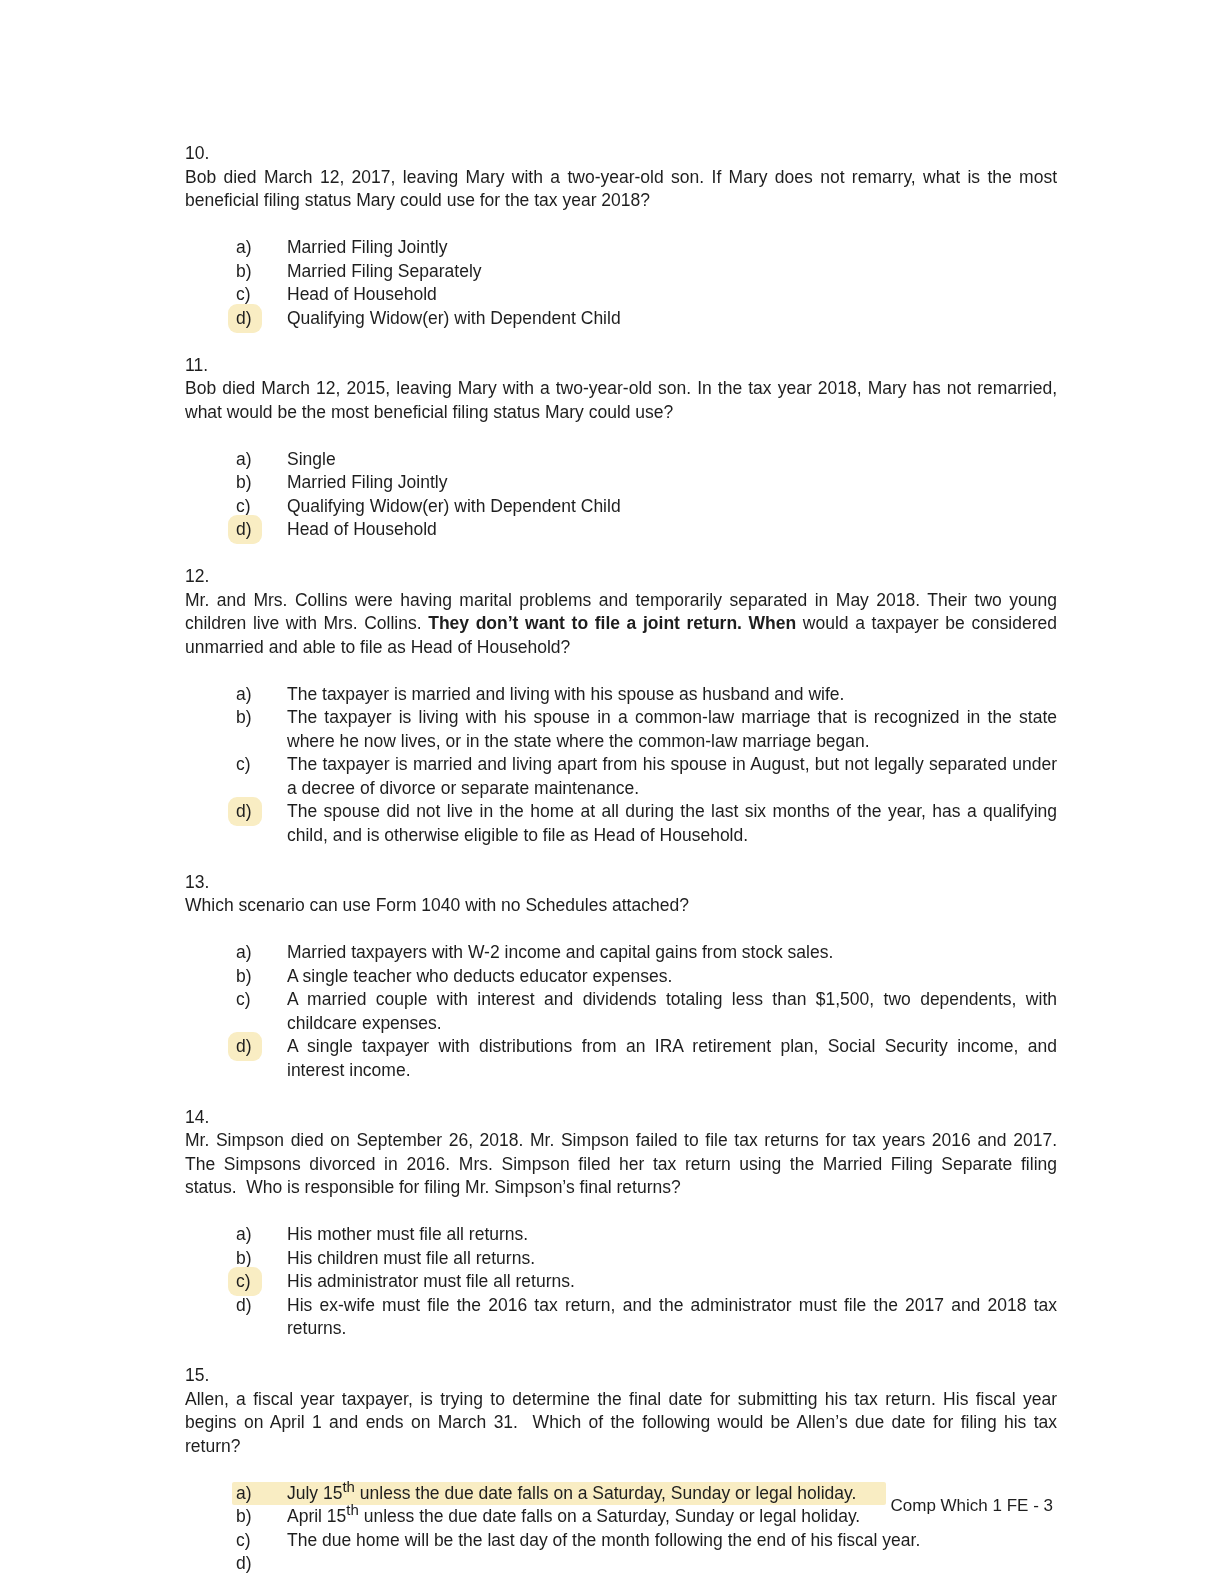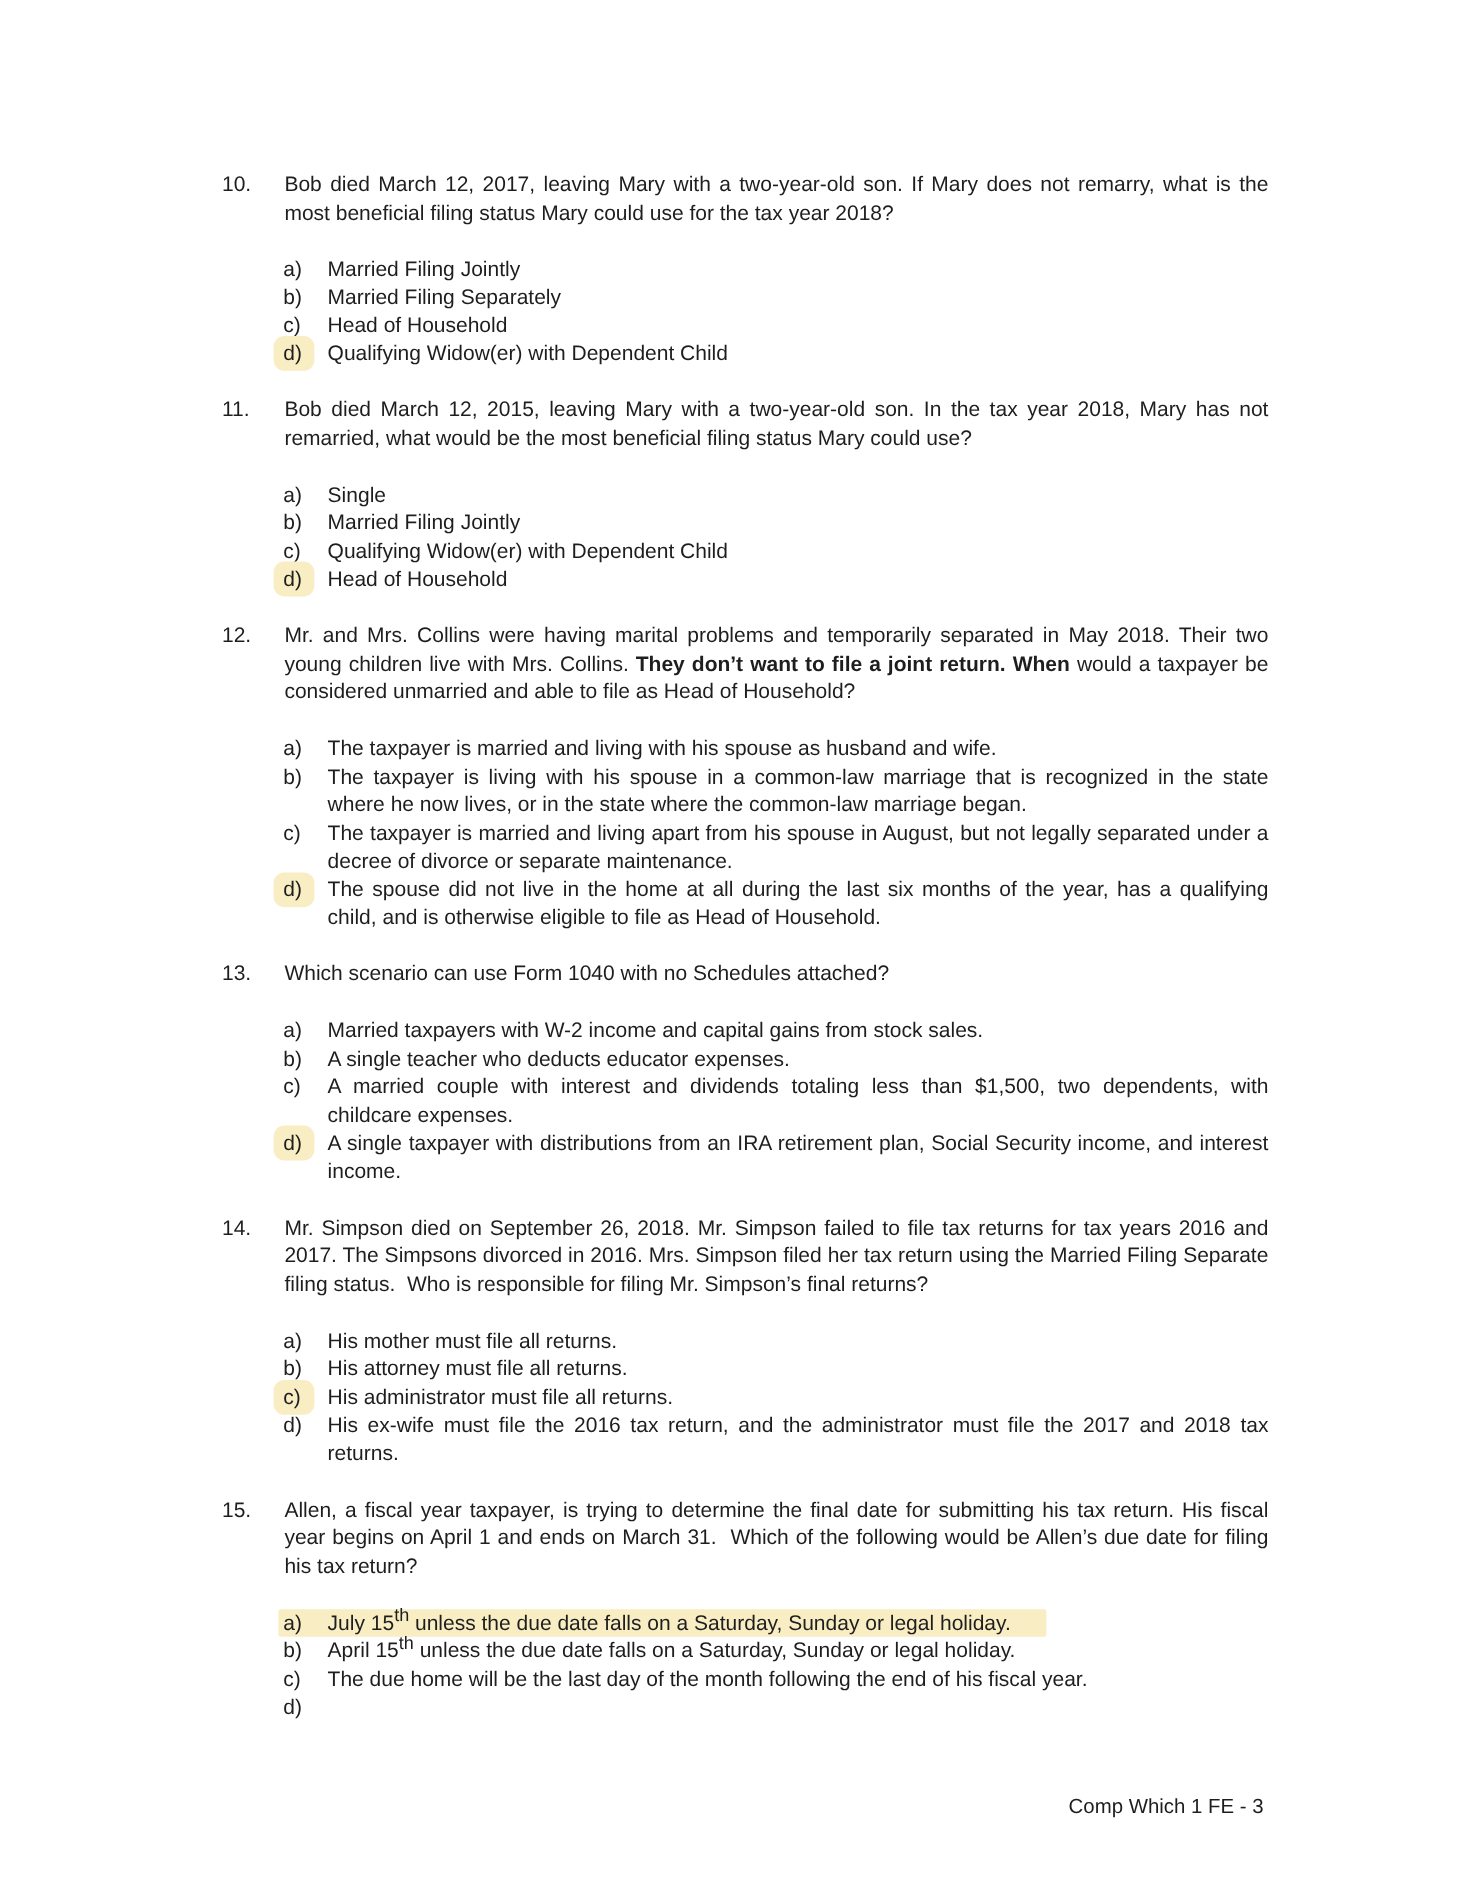--- a/index.html
+++ b/index.html
@@ -15,39 +15,39 @@
   }
   .content {
     position: absolute;
     left: 185px;
     top: 142px;
     width: 872px;
     font-size: 17.5px;
     line-height: 23.5px;
   }
   .question { margin-bottom: 23.5px; }
-  .q-row { display: flex; }
+  .q-row { display: flex; flex-direction: column; }
   .q-num { width: 52px; flex-shrink: 0; }
   .q-text { flex: 1; text-align: justify; }
   .bold-seg { font-weight: bold; }
   .options { margin-top: 23.5px; }
   .option { display: flex; padding-left: 51px; }
   .opt-letter { width: 37px; flex-shrink: 0; position: relative; z-index: 0; }
   .opt-letter.hl::before {
     content: "";
     position: absolute;
     left: -8px;
     top: -3px;
     width: 34px;
     height: 29px;
     background: var(--hl);
     border-radius: 9px;
     z-index: -1;
   }
-  .opt-text { flex: 1; text-align: justify; }
+  .opt-text { flex: 1; text-align: justify; margin-left: 14px; }
   .option.hl-line {
     width: fit-content;
     margin-left: 47px;
     padding-left: 4px;
     padding-right: 30px;
     background: var(--hl);
     border-radius: 2px;
   }
   .option.hl-line .opt-text { flex: none; text-align: left; }
   sup { font-size: 15px; line-height: 0; vertical-align: super; }
@@ -171,21 +171,21 @@
       <div class="q-num">14.</div>
       <div class="q-text">Mr. Simpson died on September 26, 2018. Mr. Simpson failed to file tax returns for tax years 2016 and 2017. The Simpsons divorced in 2016. Mrs. Simpson filed her tax return using the Married Filing Separate filing status.&nbsp; Who is responsible for filing Mr. Simpson’s final returns?</div>
     </div>
     <div class="options">
       <div class="option">
         <span class="opt-letter">a)</span>
         <span class="opt-text">His mother must file all returns.</span>
       </div>
       <div class="option">
         <span class="opt-letter">b)</span>
-        <span class="opt-text">His attorney must file all returns.</span>
+        <span class="opt-text">His children must file all returns.</span>
       </div>
       <div class="option">
         <span class="opt-letter hl">c)</span>
         <span class="opt-text">His administrator must file all returns.</span>
       </div>
       <div class="option">
         <span class="opt-letter">d)</span>
         <span class="opt-text">His ex-wife must file the 2016 tax return, and the administrator must file the 2017 and 2018 tax returns.</span>
       </div>
     </div>

